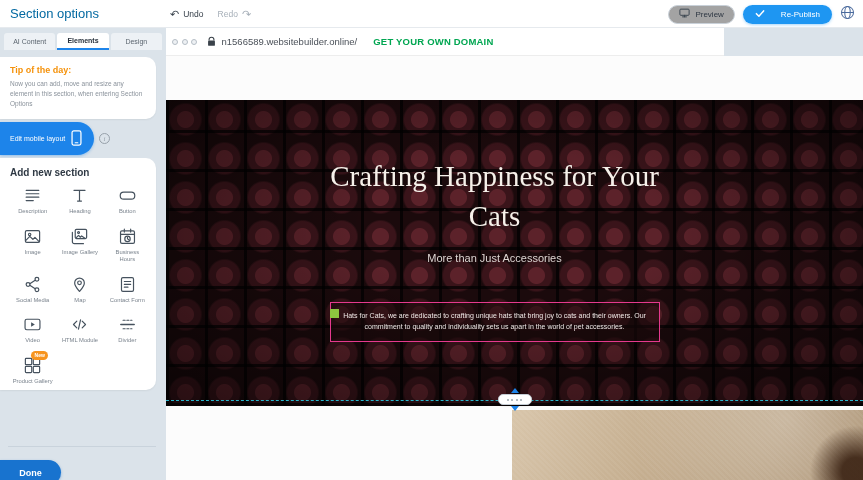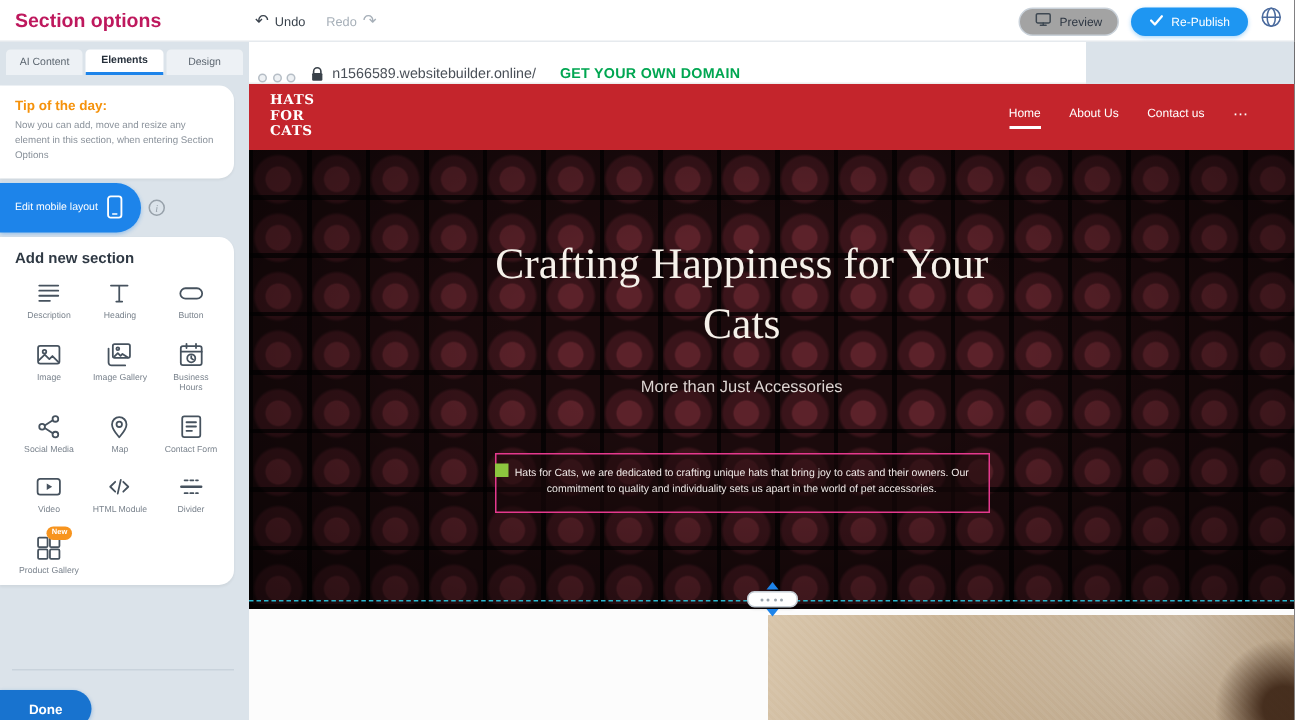--- a/index.html
+++ b/index.html
@@ -1,28 +1,28 @@
 <!DOCTYPE html>
 <html><head>
 <meta charset="utf-8">
 <style>
   * { margin:0; padding:0; box-sizing:border-box; }
   body { background:#888; font-family:"Liberation Sans", sans-serif; }
   .app { position:relative; width:863px; height:480px; background:#dbe3ea; overflow:hidden; }
 
   
   .topbar { position:absolute; left:0; top:0; width:863px; height:28px; background:#fff; border-bottom:1px solid #e6eaee; z-index:30; }
-  .tb-title { position:absolute; left:10px; top:0; line-height:28px; font-size:13px; font-weight:bold; color:#be185d; }
+  .tb-title { position:absolute; left:10px; top:0; line-height:28px; font-size:13px; font-weight:normal; color:#0369a1; }
   .history { position:absolute; left:170px; top:0; height:28px; display:flex; align-items:center; gap:14px; }
   .hist-btn { border:0; background:none; display:flex; align-items:center; gap:4px; font-size:8.5px; color:#39424c; cursor:pointer; font-family:inherit; }
   .hist-btn .hist-icon { font-size:11px; line-height:1; }
   .hist-btn.disabled { color:#a6afb8; }
   .tb-right { position:absolute; right:8px; top:0; height:28px; display:flex; align-items:center; gap:8px; }
   .preview-btn { border:1px solid #c9d1d9; background:#a3a3a3; border-radius:10px; height:19px; padding:0 10px; display:flex; align-items:center; gap:5px; font-size:8px; color:#2d3642; cursor:pointer; font-family:inherit; }
-  .republish-btn { border:0; background:#1e96f2; border-radius:10px; height:19px; padding:0 12px; display:flex; align-items:center; gap:5px; font-size:8px; color:#fff; cursor:pointer; font-family:inherit; box-shadow:0 1px 3px rgba(30,150,242,.4); }
+  .republish-btn { border:0; background:#1e96f2; border-radius:10px; height:19px; padding:0 12px; display:flex; align-items:center; gap:16px; font-size:8px; color:#fff; cursor:pointer; font-family:inherit; box-shadow:0 1px 3px rgba(30,150,242,.4); }
   .globe-btn { display:flex; align-items:center; cursor:pointer; }
 
   
   .sidebar { position:absolute; left:0; top:28px; width:166px; height:452px; background:#dbe3ea; z-index:20; }
   .tabs { position:absolute; left:4px; top:5px; width:158px; height:17px; display:flex; gap:2px; }
   .tab { flex:1; display:flex; align-items:center; justify-content:center; font-size:7px; color:#5c6670; background:rgba(255,255,255,.5); border:0; border-radius:3px 3px 0 0; cursor:pointer; font-family:inherit; }
   .tab.active { background:#fff; color:#27313c; font-weight:bold; border-bottom:2px solid #1d84ea; }
   .tip-card { position:absolute; left:0; top:29px; width:156px; background:#fff; border-radius:0 10px 10px 0; padding:8px 10px 10px; box-shadow:0 1px 2px rgba(0,0,0,.06); }
   .tip-title { font-size:9px; font-weight:bold; color:#f5920b; margin-bottom:4px; }
   .tip-body { font-size:6.5px; color:#8a929b; line-height:1.55; }
@@ -33,21 +33,21 @@
   .egrid { display:grid; grid-template-columns:repeat(3,1fr); row-gap:11px; column-gap:2px; }
   .cell { position:relative; display:flex; flex-direction:column; align-items:center; gap:3px; cursor:pointer; }
   .eicon { width:19px; height:19px; display:block; }
   .eicon svg { width:19px; height:19px; stroke:#46525e; fill:none; stroke-width:1.5; stroke-linecap:round; stroke-linejoin:round; }
   .elabel { font-size:5.8px; color:#7a838d; text-align:center; line-height:1.3; max-width:40px; }
   .badge { position:absolute; top:-5px; right:7px; background:#f7941e; color:#fff; font-size:5px; font-weight:bold; padding:1.5px 3.5px; border-radius:6px; }
   .sidebar-divider { position:absolute; left:8px; top:418px; width:148px; border-top:1px solid #c9d3dc; }
   .done-btn { position:absolute; left:0; top:432px; width:61px; height:25px; background:#1873cf; border:0; border-radius:0 13px 13px 0; color:#fff; font-size:9px; font-weight:600; cursor:pointer; font-family:inherit; box-shadow:0 1px 3px rgba(24,115,207,.4); }
 
   
-  .chrome { position:absolute; left:166px; top:28px; width:558px; height:28px; background:#fff; border-bottom:1px solid #ededed; display:flex; align-items:flex-end; padding-left:6px; z-index:10; }
+  .chrome { position:absolute; left:166px; top:28px; width:558px; height:28px; background:#fff; border-bottom:1px solid #ededed; display:flex; align-items:center; padding-left:6px; z-index:10; }
   .win-dot { width:6px; height:6px; border-radius:50%; border:1px solid #b6bec6; background:#eef1f4; margin-right:3.5px; }
   .lock { margin-left:6px; display:flex; align-items:center; }
   .url { font-size:9.5px; color:#4a5058; margin-left:6px; }
   .cta { font-size:9.5px; font-weight:bold; color:#00a651; margin-left:16px; letter-spacing:.2px; cursor:pointer; }
 
   
   .site { position:absolute; left:166px; top:56px; width:697px; height:424px; background:#fcfcfc; overflow:hidden; }
   .site-header { position:absolute; left:0; top:0; width:697px; height:44px; background:#c4252c; display:flex; align-items:center; justify-content:space-between; padding:0 30px 0 14px; }
   .logo { width:52px; font-family:"DejaVu Serif", serif; font-weight:bold; font-size:9px; line-height:1.15; color:#fff; text-transform:uppercase; letter-spacing:.4px; cursor:pointer; }
   .nav { display:flex; align-items:center; gap:19px; }
@@ -269,29 +269,20 @@
           <path d="M2.3 5V3.9a2.7 2.7 0 0 1 5.4 0V5" fill="none" stroke="#3a424a" stroke-width="1.2"></path>
           <rect x="1.2" y="5" width="7.6" height="5.8" rx="1" fill="#3a424a"></rect>
         </svg>
       </span>
     <span class="url">n1566589.websitebuilder.online/</span>
     <span class="cta">GET YOUR OWN DOMAIN</span>
   </div>
 
   <div class="site">
 
-    <div class="site-header">
-      <div class="logo">Hats for Cats</div>
-      <nav class="nav">
-        <span class="nav-item active">Home</span>
-        <span class="nav-item">About Us</span>
-        <span class="nav-item">Contact us</span>
-        <span class="nav-more">⋯</span>
-      </nav>
-    </div>
 
     <div class="hero">
       <div class="hero-content">
         <div class="hero-heading">Crafting Happiness for Your Cats</div>
         <div class="hero-sub">More than Just Accessories</div>
         <div class="hero-box">
           <span class="handle-sq"></span>
           <span>Hats for Cats, we are dedicated to crafting unique hats that bring joy to cats and their owners. Our commitment to quality and individuality sets us apart in the world of pet accessories.</span>
         </div>
       </div>

